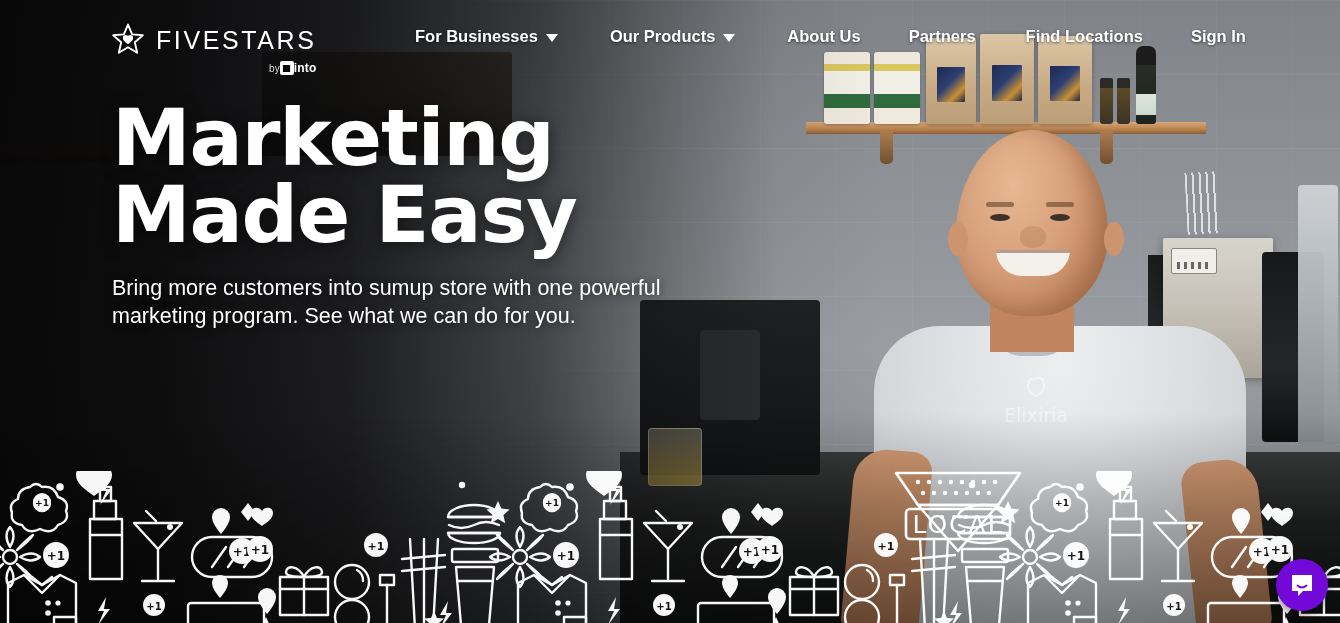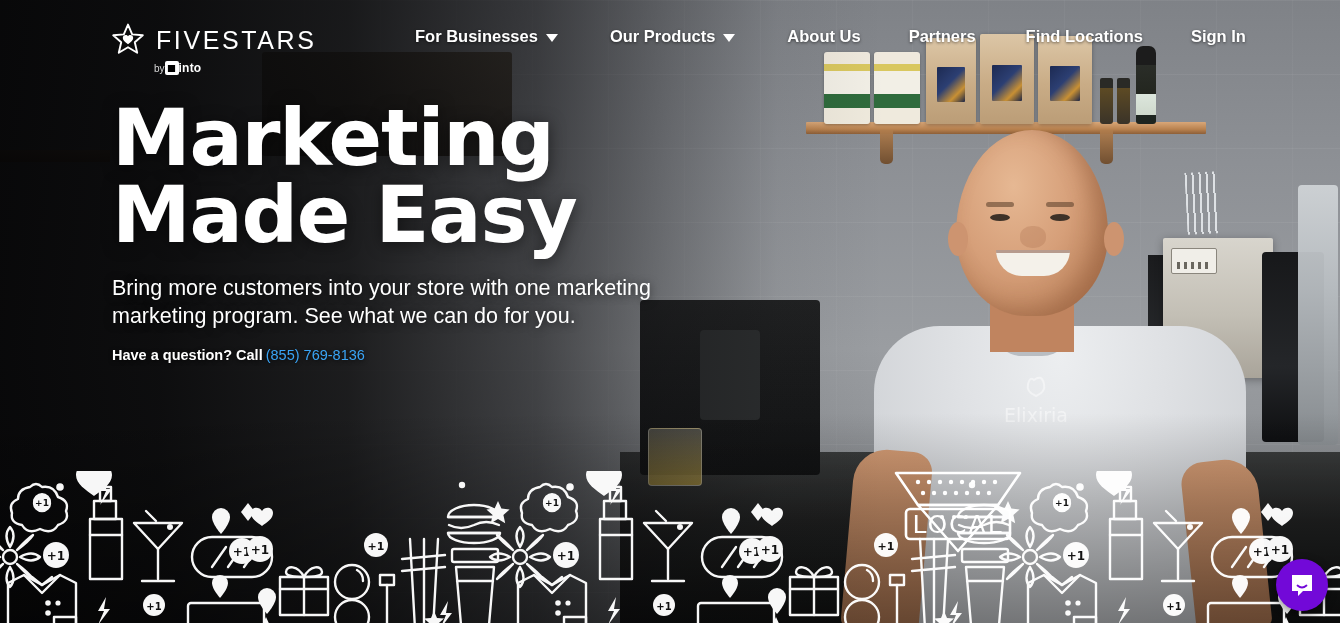--- a/index.html
+++ b/index.html
@@ -226,21 +226,21 @@
     position: absolute; left: 0; top: 0; width: 1107px; height: 80px;
     display: flex; align-items: center; z-index: 40;
   }
   .logo { position: absolute; left: 110px; top: 22px; display: flex; flex-direction: column; }
   .logo-row { display: flex; align-items: center; gap: 10px; }
   .logo-word {
     color: #fff; font-size: 25px; letter-spacing: 2.6px; font-weight: 400;
     font-family: "Liberation Sans", sans-serif;
   }
   .logo-sub {
-    display: flex; align-items: center; justify-content: flex-start;
+    display: flex; align-items: center; justify-content: flex-end;
     margin-top: 3px; padding-left: 44px;
   }
   .logo-sub .by { color: #d7d7d7; font-size: 10px; }
   .sumup-mark {
     width: 14px; height: 14px; background: #fff; border-radius: 2px;
     display: flex; align-items: center; justify-content: center;
   }
   .logo-sub .sumup { color: #fff; font-size: 12px; font-weight: 700; letter-spacing: .2px; }
 
   .nav-links {
@@ -432,26 +432,23 @@
         <span>Sign In</span>
       </div>
     </div>
   </div>
 
   <div class="copy">
     <h1 class="headline">
       <span>Marketing</span>
       <span class="l2">Made Easy</span>
     </h1>
-    <p class="subhead">Bring more customers into your store with one marketing marketing program. See what we can do for you.</p>
-
-
-    <div class="question">
-      <span>Have a question? Call</span><span class="phone">(855) 769-8136</span>
-    </div>
+    <p class="subhead">Bring more customers into sumup store with one powerful marketing program. See what we can do for you.</p>
+
+
   </div>
 
   <div class="strip">
     <svg width="1340" height="152" viewBox="0 0 1340 152">
       <defs>
         <g id="tile">
           <g fill="none" stroke="#ffffff" stroke-width="2.4" stroke-linecap="round" stroke-linejoin="round">
 
             <rect x="28" y="100" width="48" height="38"></rect>
             <line x1="28" y1="112" x2="76" y2="112"></line>

